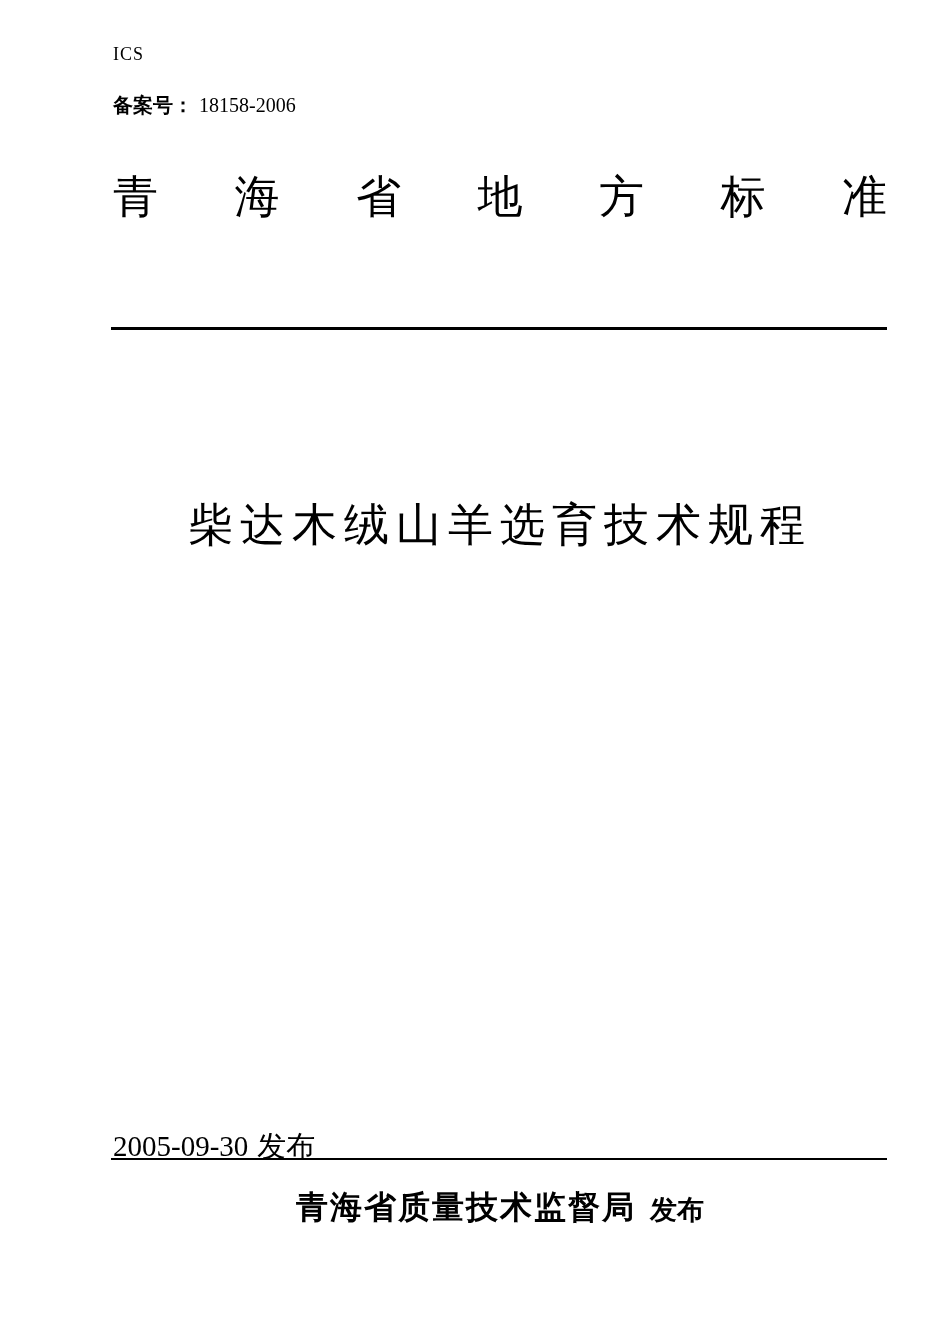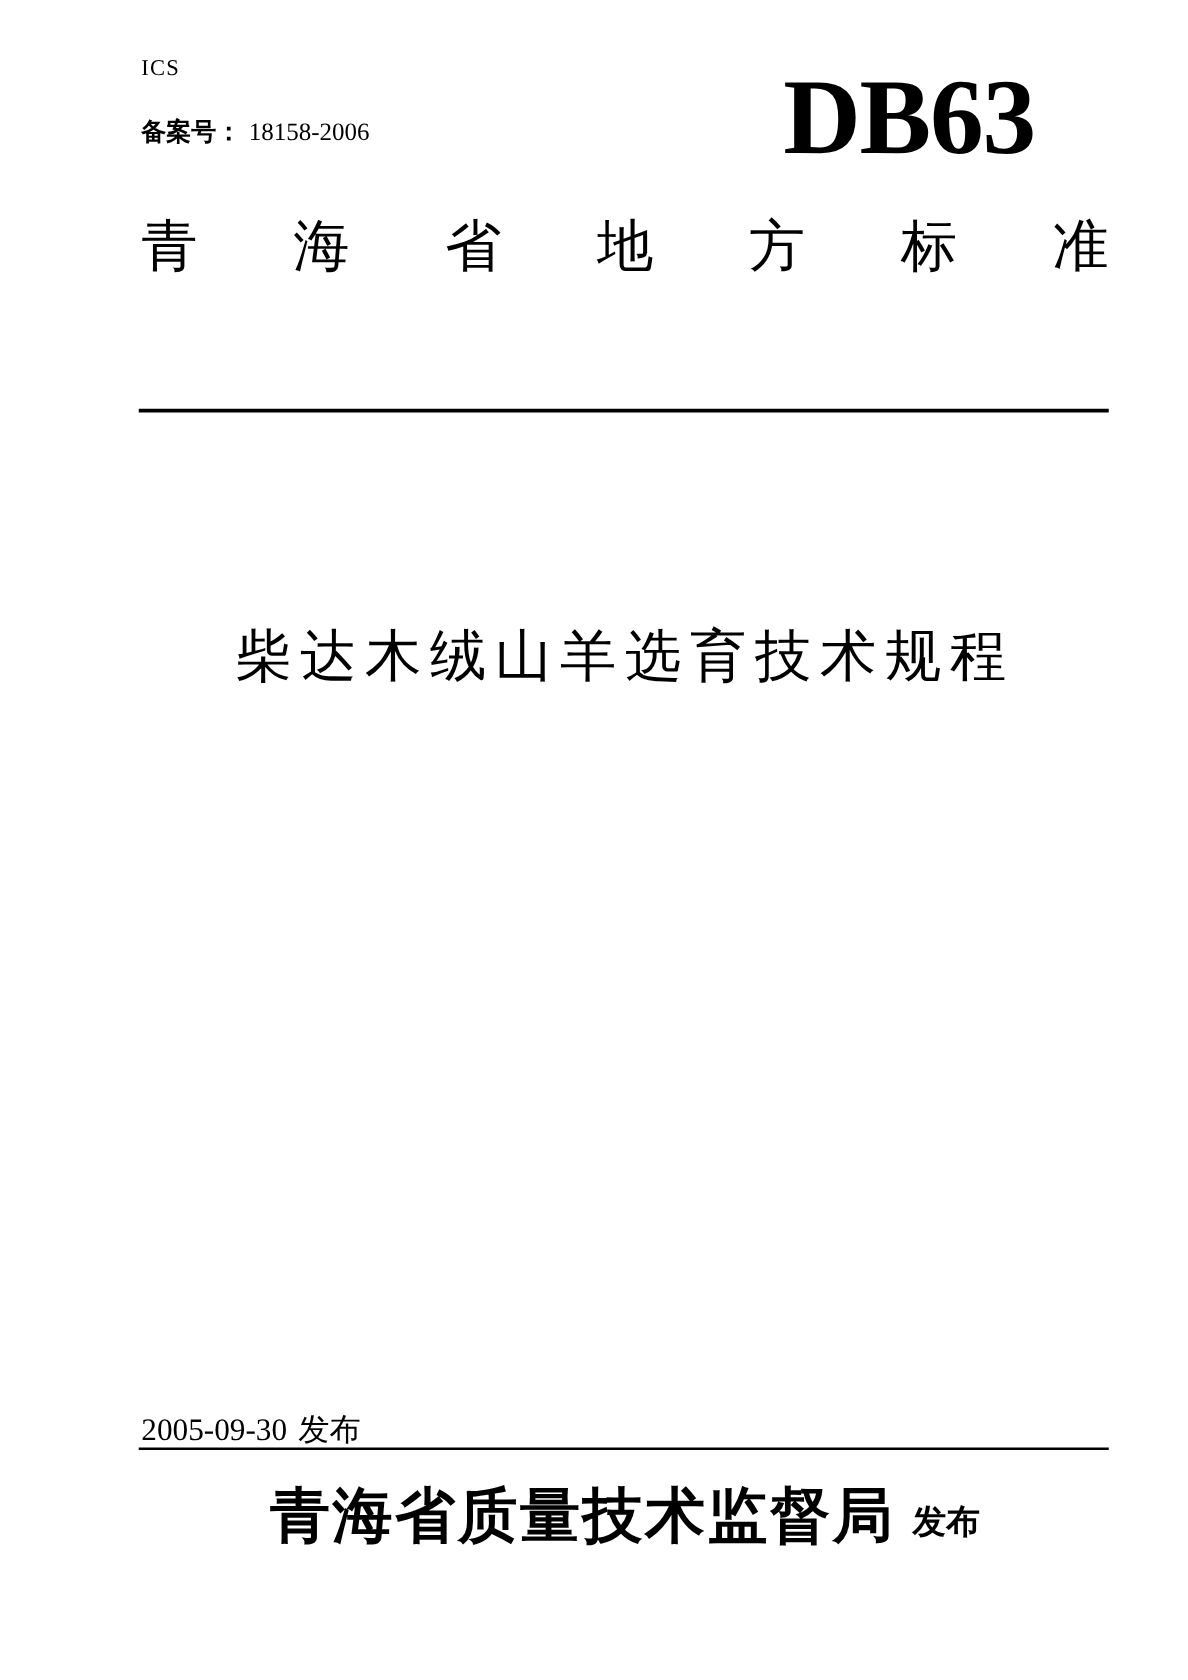--- a/index.html
+++ b/index.html
@@ -97,21 +97,21 @@
   }
 
   
   .dates-row {
     position: absolute;
     left: 113px; top: 1127px;
     width: 774px;
     display: flex;
     justify-content: space-between;
     align-items: baseline;
-    font-size: 25px;
+    font-size: 29px;
     white-space: nowrap;
   }
   .date-cell { display: inline-flex; align-items: baseline; }
   .date-value { font-family: "Liberation Serif", serif; }
   .date-label {
     font-family: "Liberation Sans", sans-serif;
     margin-left: 9px;
   }
 
   .rule-bottom {
@@ -127,21 +127,21 @@
     left: 113px; top: 1186px;
     width: 774px;
     display: flex;
     justify-content: center;
     align-items: center;
     white-space: nowrap;
   }
   .publisher-name {
     font-family: "Liberation Sans", sans-serif;
     font-weight: bold;
-    font-size: 48px;
+    font-size: 32px;
     letter-spacing: 2px;
     line-height: 1.15;
   }
   .publisher-label {
     font-family: "Liberation Sans", sans-serif;
     font-weight: bold;
     font-size: 27px;
     margin-left: 14px;
     padding-top: 6px;
   }
@@ -150,21 +150,20 @@
 <body>
 
 <div class="page">
 
   <div class="ics">ICS</div>
 
   <div class="record-row">
     <span class="record-label">备案号：</span><span class="record-number">18158-2006</span>
   </div>
 
-  <div class="db-logo">DB63</div>
 
   <div class="standard-name">
     <span>青</span>
     <span>海</span>
     <span>省</span>
     <span>地</span>
     <span>方</span>
     <span>标</span>
     <span>准</span>
   </div>

